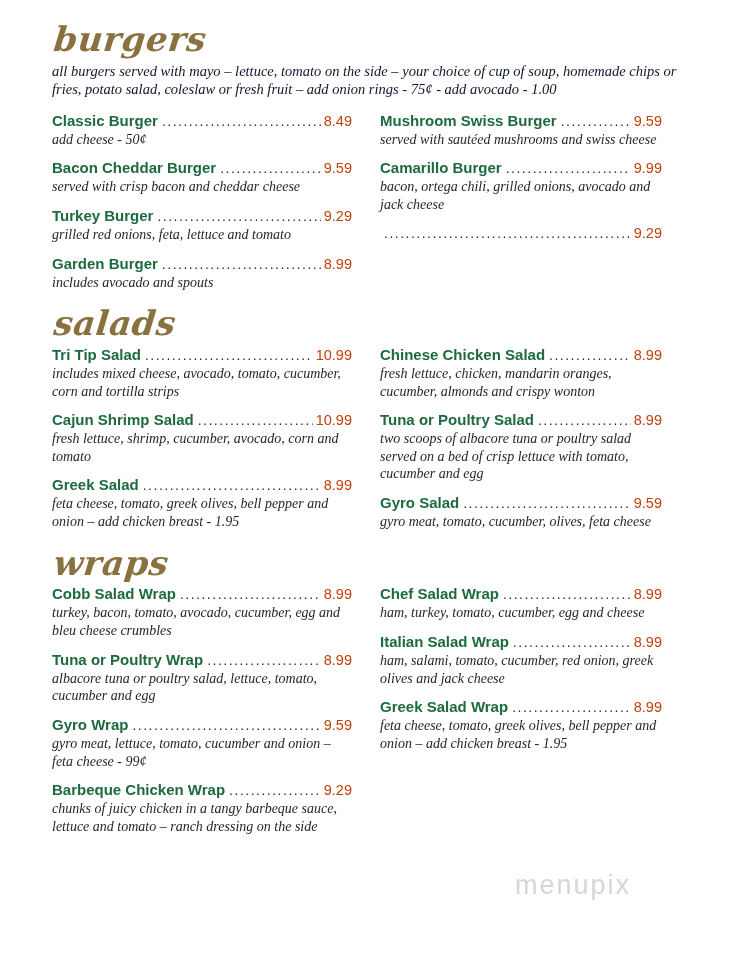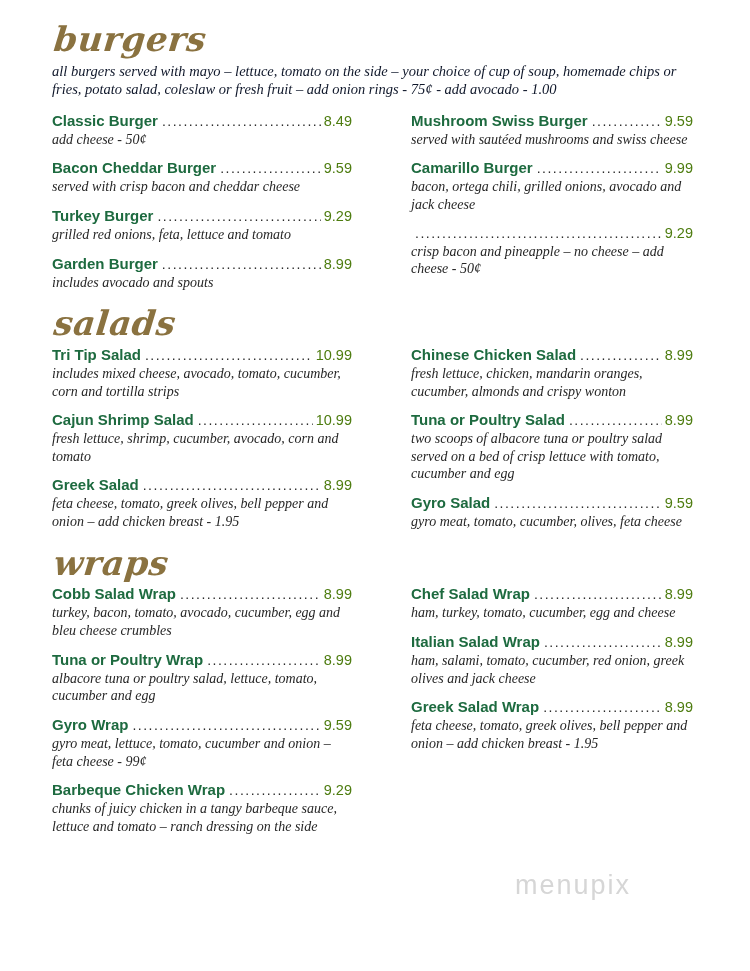--- a/index.html
+++ b/index.html
@@ -26,21 +26,21 @@
     letter-spacing: 0.5px;
   }
   .intro {
     font-family: "Liberation Serif", serif;
     font-style: italic;
     font-size: 14.5px;
     line-height: 1.28;
     color: #0f172a;
     margin: 0 0 13px 0;
   }
-  .cols { display: flex; gap: 59px; }
+  .cols { display: flex; gap: 28px; }
   .col-left  { width: 300px; flex: 0 0 300px; }
   .col-right { width: 282px; flex: 0 0 282px; }
   .item { margin-bottom: 11px; }
   .row { display: flex; align-items: baseline; }
   .name {
     font-family: "Liberation Sans", sans-serif;
     font-weight: bold;
     font-size: 15px;
     color: #1d6a3f;
     white-space: nowrap;
@@ -54,21 +54,21 @@
     font-size: 14px;
     color: #2a2a2a;
     letter-spacing: 1.5px;
   }
   .dots::after {
     content: "......................................................................................";
   }
   .price {
     font-family: "Liberation Sans", sans-serif;
     font-size: 14.5px;
-    color: #4d7c0f;
+    color: #c2410c;
     white-space: nowrap;
   }
   .desc {
     font-family: "Liberation Serif", serif;
     font-style: italic;
     font-size: 14px;
     line-height: 1.26;
     color: #262626;
     margin-top: 2px;
   }
@@ -141,21 +141,20 @@
             <span class="dots"></span>
             <span class="price">9.99</span>
           </div>
           <div class="desc">bacon, ortega chili, grilled onions, avocado and jack cheese</div>
         </div>
         <div class="item">
           <div class="row">
             <span class="dots"></span>
             <span class="price">9.29</span>
           </div>
-          <div class="desc">crisp bacon and pineapple – no cheese – add cheese - 50¢</div>
         </div>
       </div>
     </div>
   </section>
 
   <section>
     <h1 class="section-title">salads</h1>
     <div class="cols">
       <div class="col-left">
         <div class="item">

